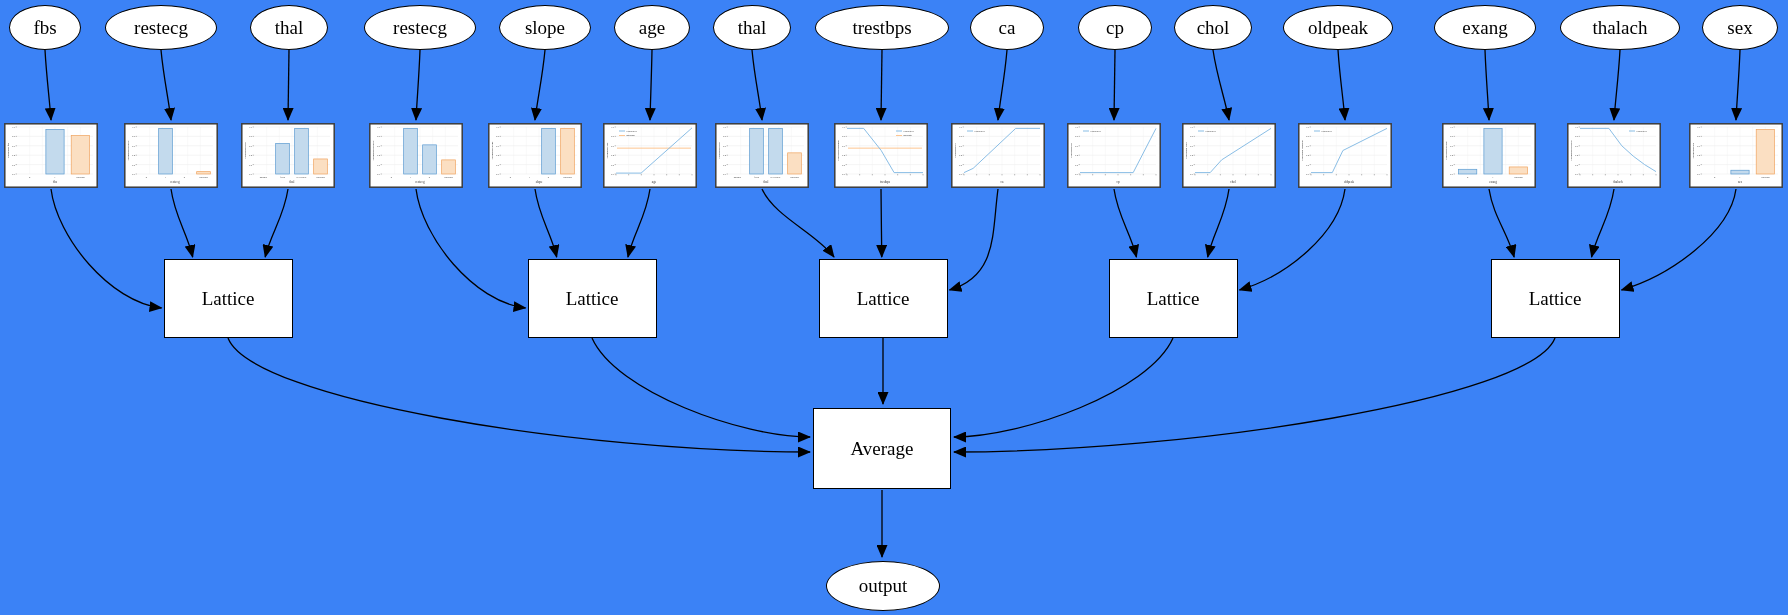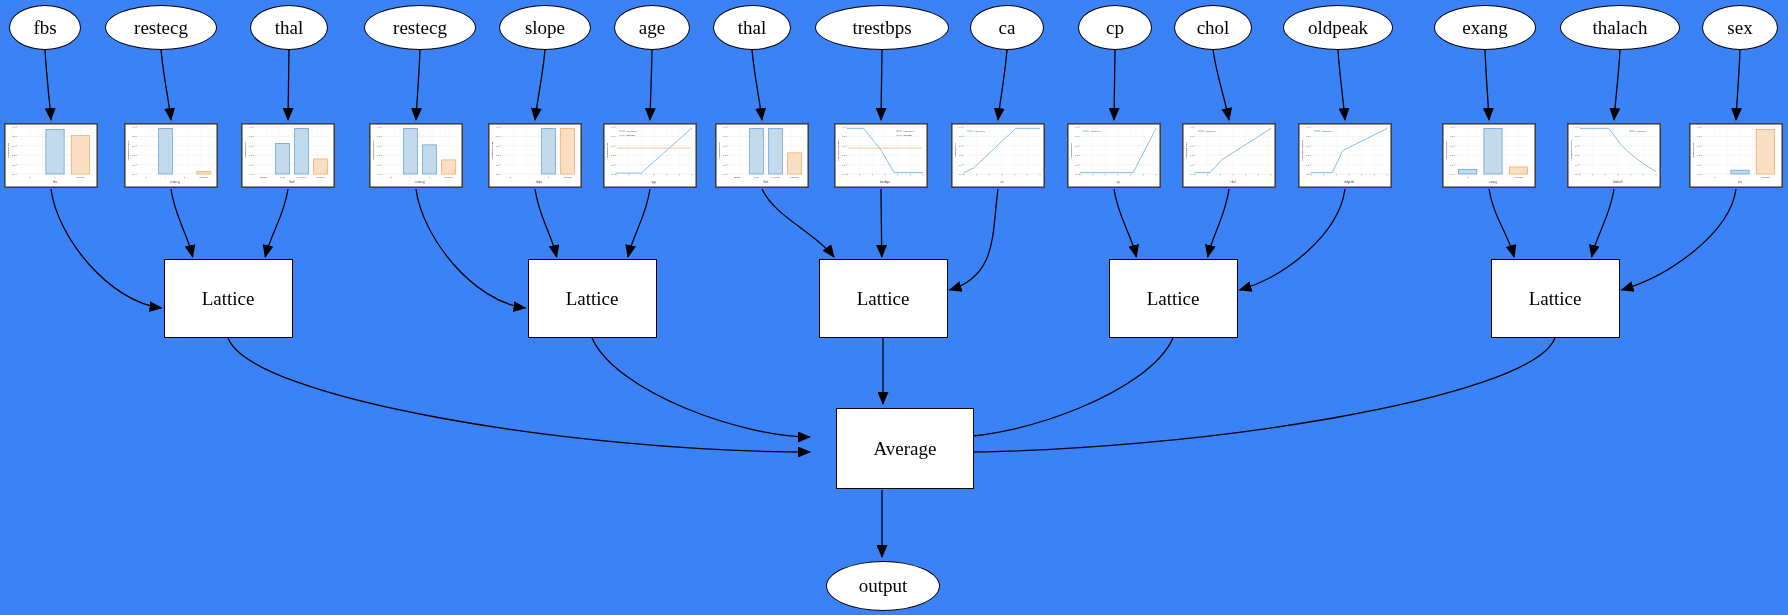--- a/index.html
+++ b/index.html
@@ -695,20 +695,20 @@
         <span>Lattice</span>
       </div>
       <div class="gv-node gv-box" style="left: 1108.5px; top: 259px; width: 129px; height: 79px;">
         <span>Lattice</span>
       </div>
       <div class="gv-node gv-box" style="left: 1490.5px; top: 259px; width: 129px; height: 79px;">
         <span>Lattice</span>
       </div>
     </div>
 
-  <div class="gv-node gv-box" id="average-node" style="left:813px;top:408px;width:138px;height:81px;margin-left:23px;">
+  <div class="gv-node gv-box" id="average-node" style="left:813px;top:408px;width:138px;height:81px;">
     <span>Average</span>
   </div>
 
   <div class="gv-node gv-ellipse" id="output-node" style="left:826px;top:561px;width:114px;height:50px;align-items:center;">
     <span>output</span>
   </div>
 </div>
 
 </body></html>

